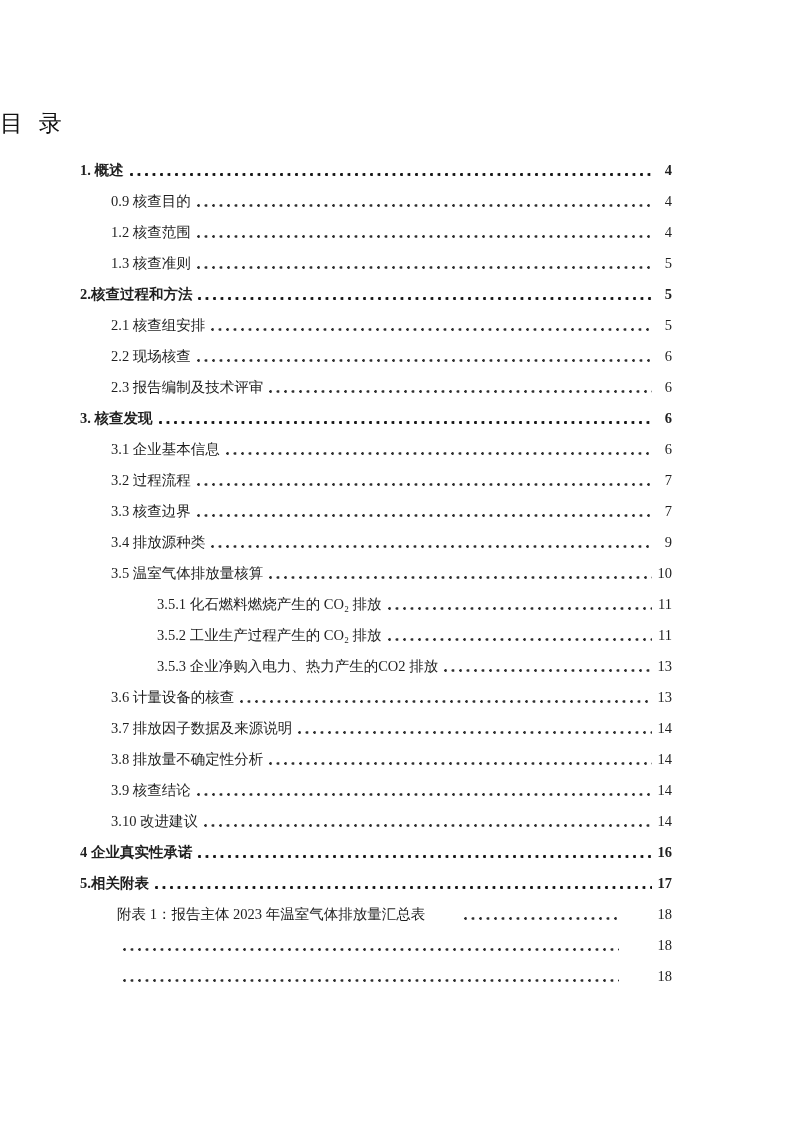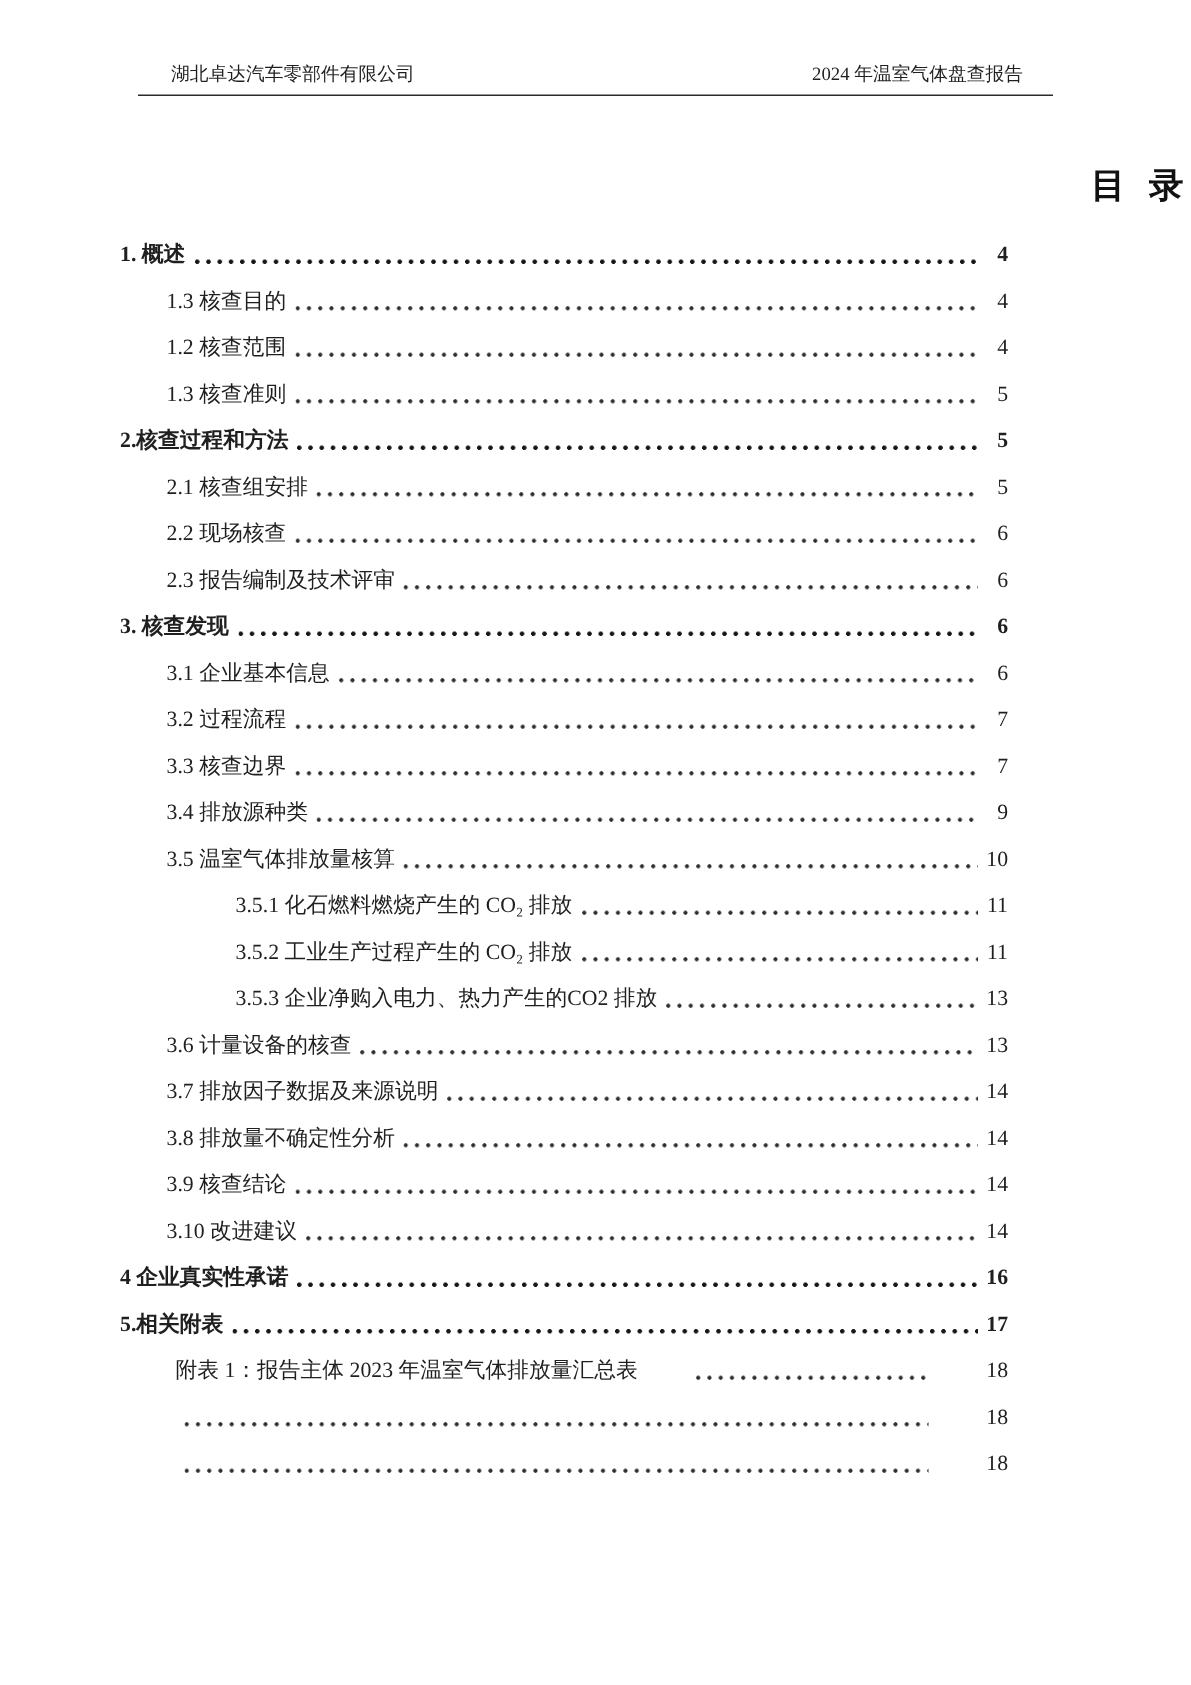--- a/index.html
+++ b/index.html
@@ -24,23 +24,23 @@
     font-size: 12.5px;
     line-height: 15px;
     padding: 0 20px 6px 22px;
     border-bottom: 1.6px solid #2b2b2b;
   }
   .doc-title {
     position: absolute;
     top: 108px;
     left: 0;
     width: 100%;
-    text-align: right;
+    text-align: left;
     font-size: 23px;
-    font-weight: bold;
+    font-weight: normal;
     letter-spacing: 5px;
     color: #111;
   }
   .toc {
     position: absolute;
     top: 155px;
     left: 80px;
     width: 592px;
   }
   .toc-row {
@@ -81,35 +81,31 @@
     flex: 0 0 auto;
     min-width: 17px;
     text-align: right;
   }
 </style>
 </head>
 <body>
 
 <div class="page">
 
-  <div class="header">
-    <span>湖北卓达汽车零部件有限公司</span>
-    <span>2024 年温室气体盘查报告</span>
-  </div>
 
   <div class="doc-title">目 录</div>
 
   <div class="toc">
       <div class="toc-row lvl-1 bold">
         <span class="toc-label">1. 概述</span>
         <span class="leader"></span>
         <span class="pg">4</span>
       </div>
       <div class="toc-row lvl-2">
-        <span class="toc-label">1.3 核查目的</span>
+        <span class="toc-label">0.9 核查目的</span>
         <span class="leader"></span>
         <span class="pg">4</span>
       </div>
       <div class="toc-row lvl-2">
         <span class="toc-label">1.2 核查范围</span>
         <span class="leader"></span>
         <span class="pg">4</span>
       </div>
       <div class="toc-row lvl-2">
         <span class="toc-label">1.3 核查准则</span>

